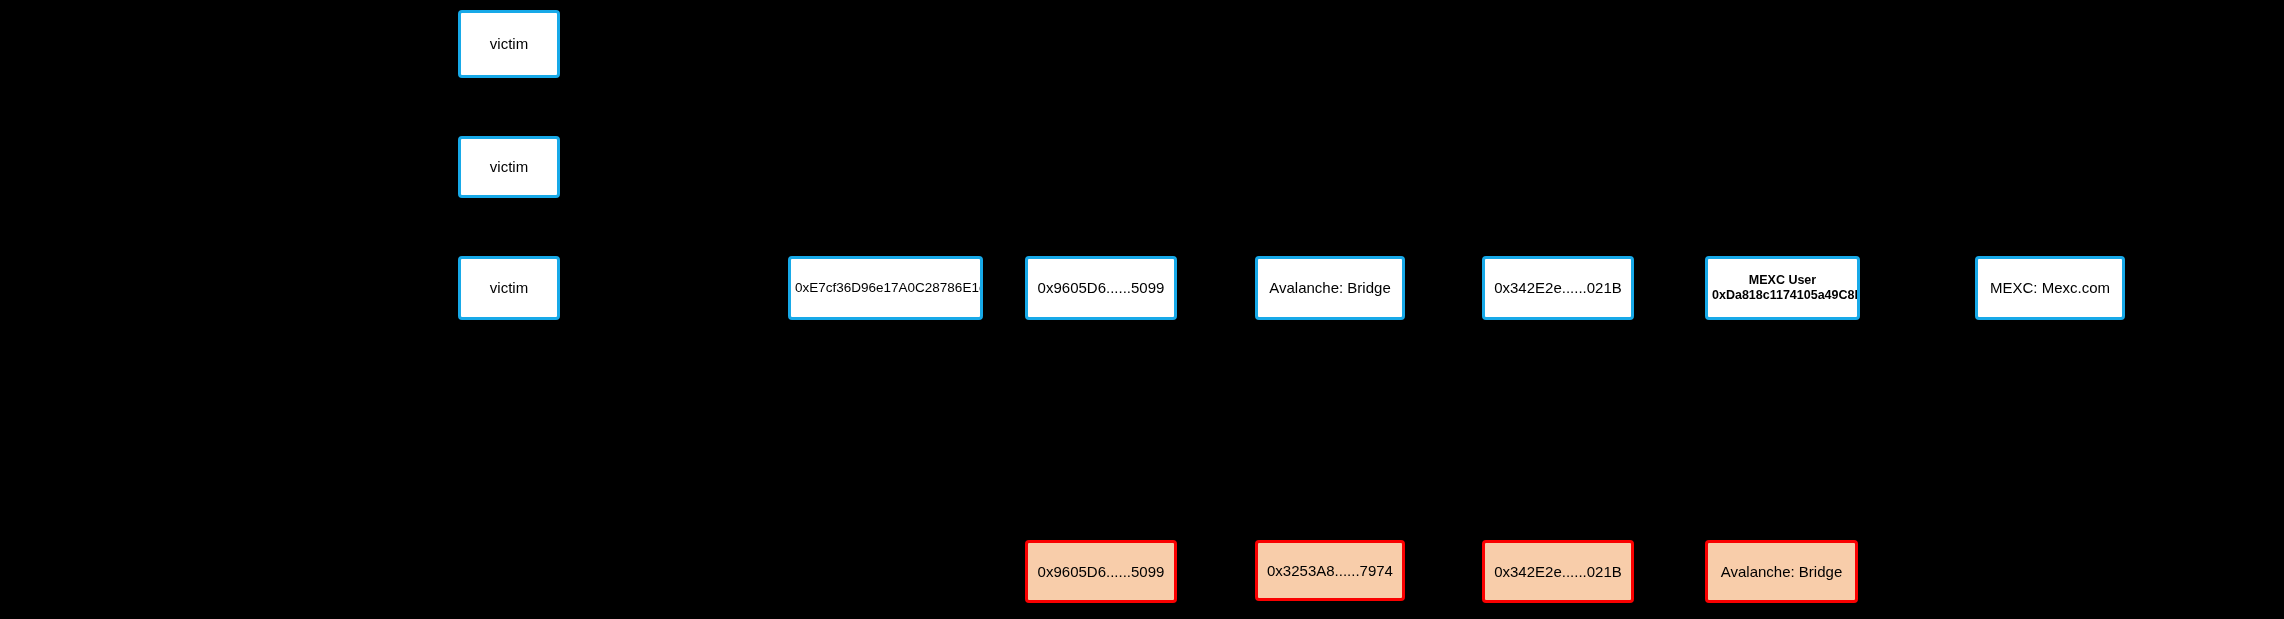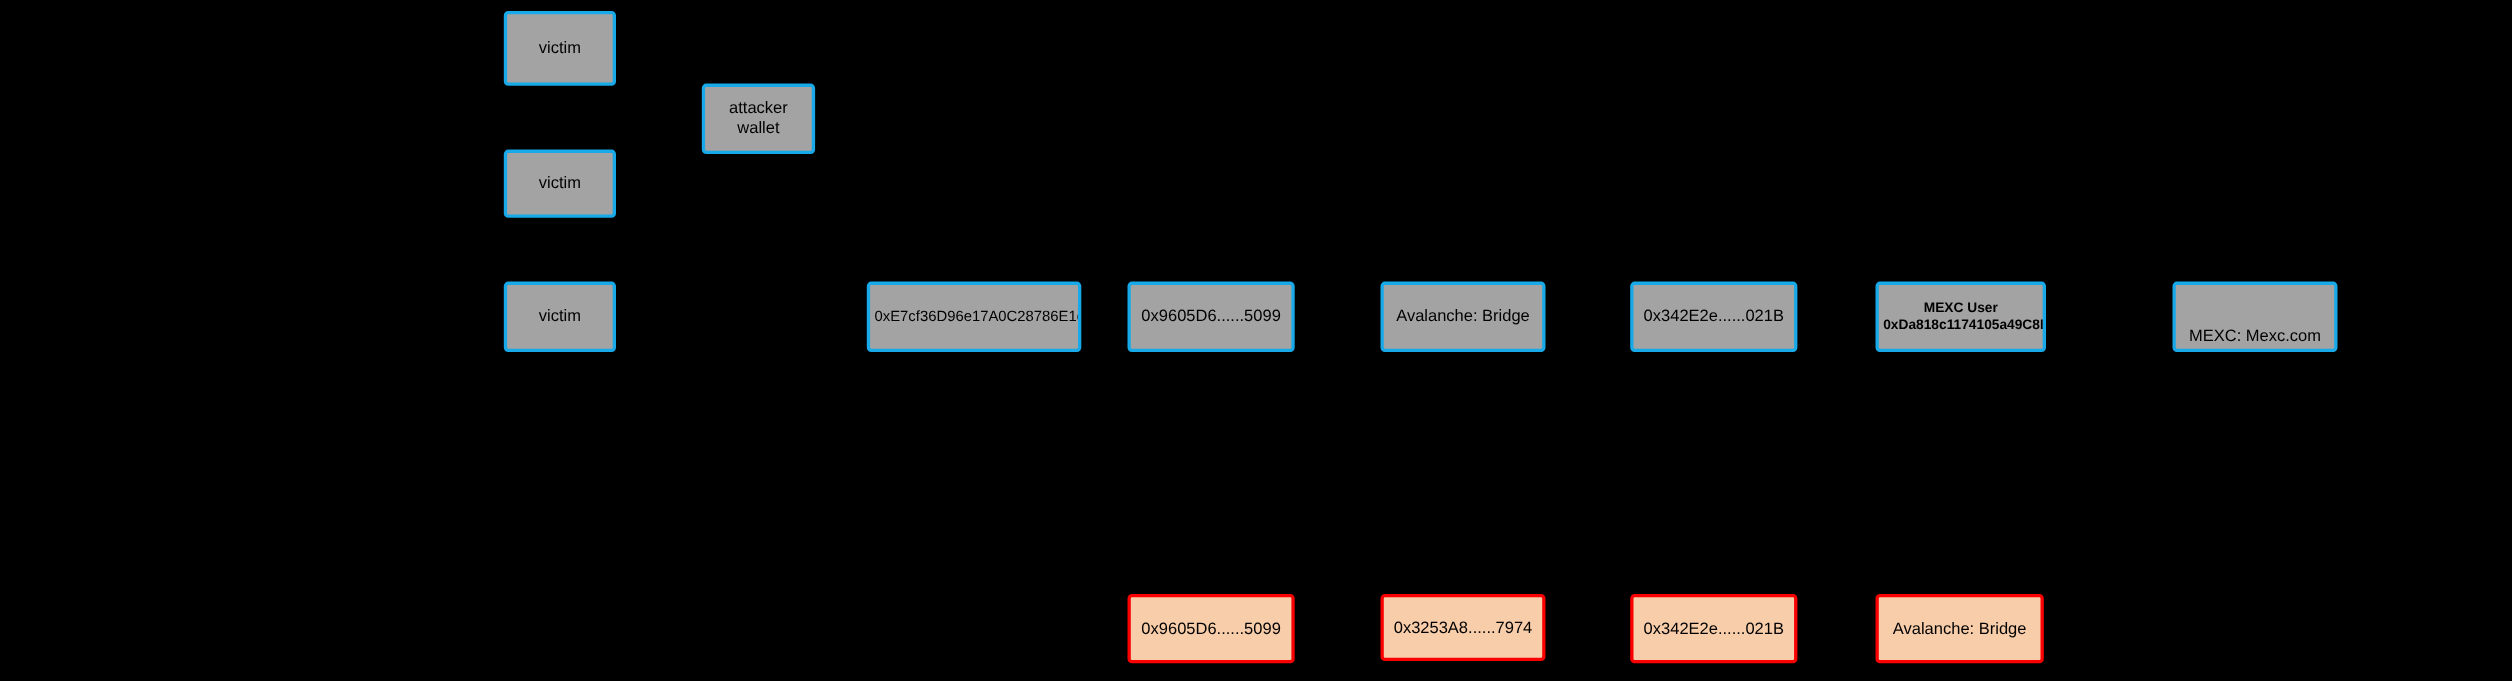--- a/index.html
+++ b/index.html
@@ -27,48 +27,47 @@
     border-width: 3px;
     border-style: solid;
     border-radius: 4px;
     color: #000000;
     line-height: 1.18;
     padding: 2px 4px;
     white-space: pre-line;
     overflow: hidden;
   }
   .node.blue {
-    background: #a3a3a3;
+    background: #ffffff;
     border-color: #17a9e8;
   }
   .node.red {
     background: #f8cdaa;
     border-color: #fa0000;
   }
   .node .label {
     display: block;
     width: 100%;
   }
   .fs-normal { font-size: 15px; font-weight: 400; }
   .fs-bold   { font-size: 15px; font-weight: 400; }
   .fs-small  { font-size: 13.5px; font-weight: 400; }
   .fs-tiny   { font-size: 12.5px; font-weight: 700; }
 </style>
 </head>
 <body>
 
 <div id="canvas" style="background: rgb(0, 0, 0);">
     <div class="node blue" style="left: 458px; top: 10px; width: 102px; height: 68px;"><span class="label fs-normal">victim</span></div>
-    <div class="node blue" style="left: 638px; top: 76px; width: 103px; height: 64px;"><span class="label fs-normal">attacker wallet</span></div>
     <div class="node blue" style="left: 458px; top: 136px; width: 102px; height: 62px;"><span class="label fs-normal">victim</span></div>
     <div class="node blue" style="left: 458px; top: 256px; width: 102px; height: 64px;"><span class="label fs-normal">victim</span></div>
     <div class="node blue" style="left: 788px; top: 256px; width: 195px; height: 64px;"><span class="label fs-small">0xE7cf36D96e17A0C28786E1d6d472DAe84632f07E</span></div>
     <div class="node blue" style="left: 1025px; top: 256px; width: 152px; height: 64px;"><span class="label fs-normal">0x9605D6......5099</span></div>
     <div class="node blue" style="left: 1255px; top: 256px; width: 150px; height: 64px;"><span class="label fs-bold">Avalanche: Bridge</span></div>
     <div class="node blue" style="left: 1482px; top: 256px; width: 152px; height: 64px;"><span class="label fs-normal">0x342E2e......021B</span></div>
     <div class="node blue" style="left: 1705px; top: 256px; width: 155px; height: 64px;"><span class="label fs-tiny">MEXC User
 0xDa818c1174105a49C8B3Fe43a96039024244df6B</span></div>
-    <div class="node blue" style="left: 1975px; top: 256px; width: 150px; height: 64px; align-items: flex-end;"><span class="label fs-normal">MEXC: Mexc.com</span></div>
+    <div class="node blue" style="left: 1975px; top: 256px; width: 150px; height: 64px;"><span class="label fs-normal">MEXC: Mexc.com</span></div>
     <div class="node red" style="left: 1025px; top: 540px; width: 152px; height: 63px;"><span class="label fs-normal">0x9605D6......5099</span></div>
     <div class="node red" style="left: 1255px; top: 540px; width: 150px; height: 61px;"><span class="label fs-normal">0x3253A8......7974</span></div>
     <div class="node red" style="left: 1482px; top: 540px; width: 152px; height: 63px;"><span class="label fs-normal">0x342E2e......021B</span></div>
     <div class="node red" style="left: 1705px; top: 540px; width: 153px; height: 63px;"><span class="label fs-bold">Avalanche: Bridge</span></div>
   </div>
 
 </body></html>

